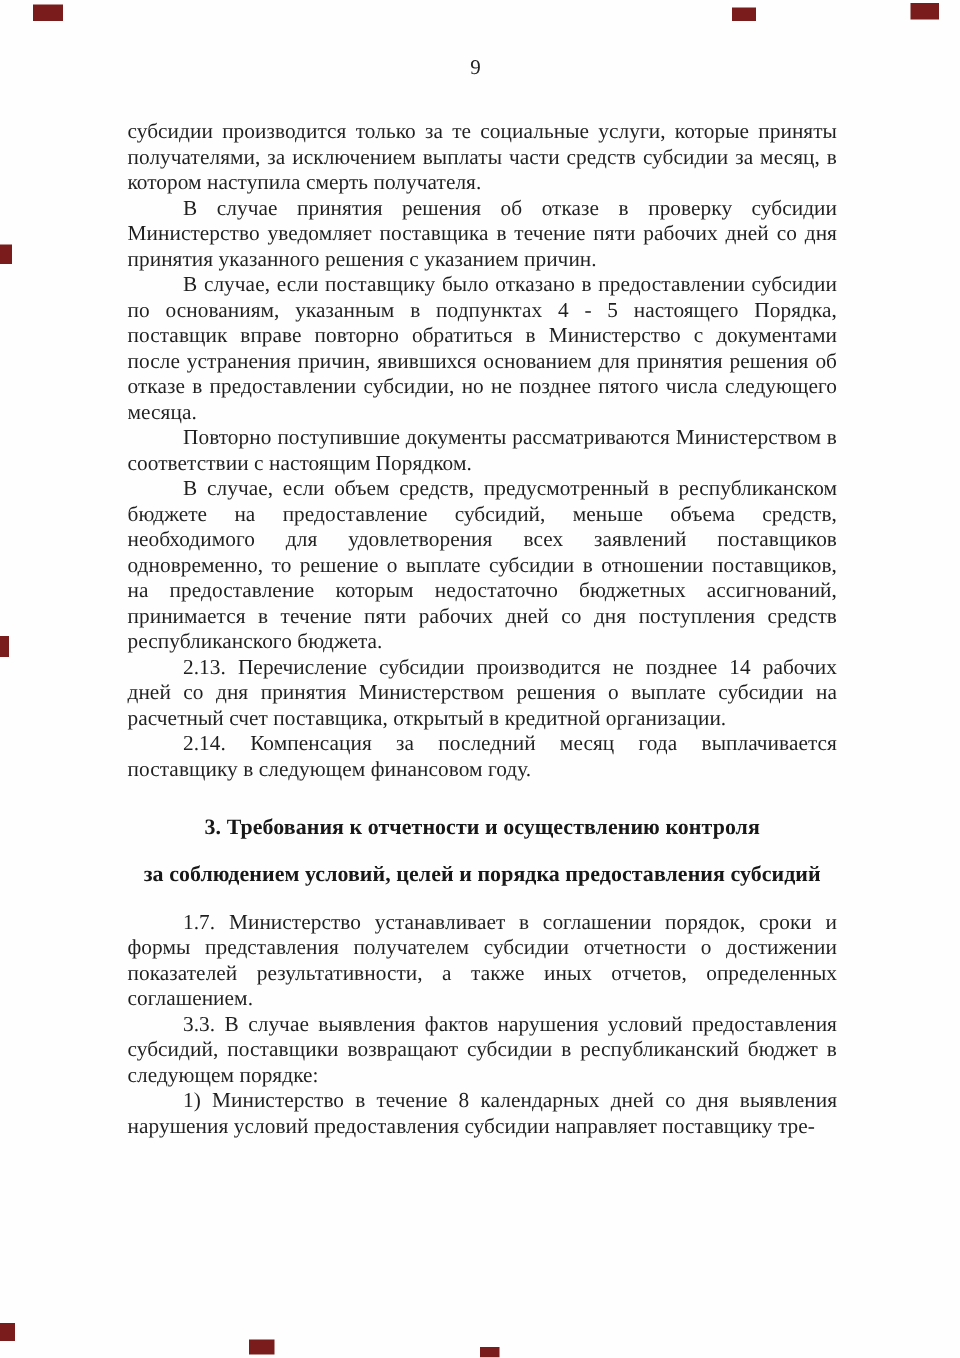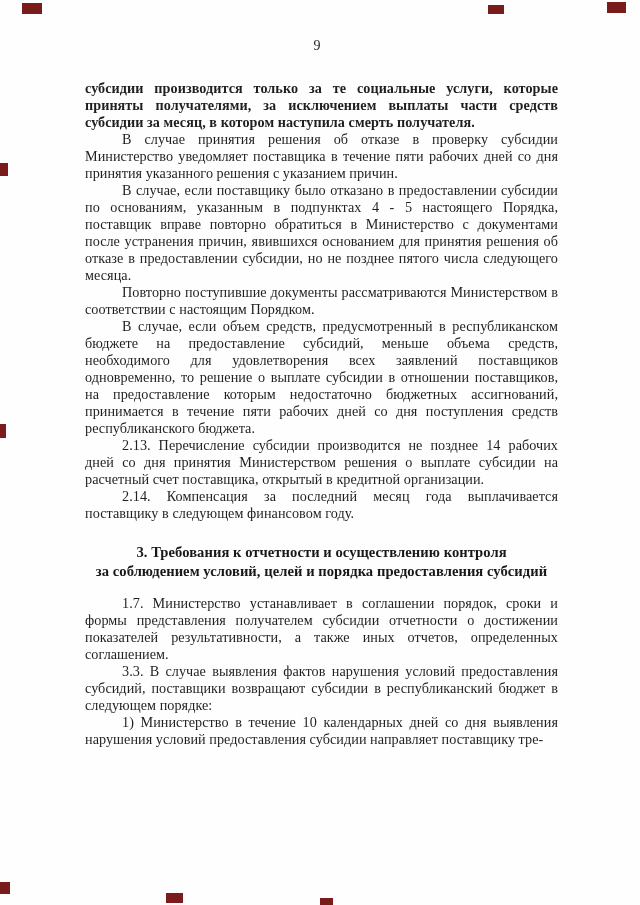--- a/index.html
+++ b/index.html
@@ -30,30 +30,30 @@
     width: 473px;
     font-size: 14.2px;
     line-height: 17px;
     text-align: justify;
     letter-spacing: 0.05px;
   }
   .para {
     margin: 0;
     text-indent: 37px;
   }
-  .para.no-indent { text-indent: 0; font-weight: bold; }
+  .para.no-indent { text-indent: 0; }
   .section-heading {
     font-weight: bold;
     font-size: 14.6px;
     line-height: 19px;
     text-align: center;
     margin: 21px 0 14px 0;
     color: #181818;
   }
-  .heading-line { white-space: normal; }
+  .heading-line { white-space: normal; margin-top: 12px; }
   .artifact-layer {
     position: absolute;
     left: 0; top: 0;
     width: 640px; height: 905px;
     pointer-events: none;
   }
   .mark { position: absolute; }
 </style>
 </head>
 <body>
@@ -89,21 +89,21 @@
 
       </div>
 
     <div>
 
         <p class="para">1.7. Министерство устанавливает в соглашении порядок, сроки и формы представления получателем субсидии отчетности о достижении показателей результативности, а также иных отчетов, определенных соглашением.</p>
 
 
         <p class="para">3.3. В случае выявления фактов нарушения условий предоставления субсидий, поставщики возвращают субсидии в республиканский бюджет в следующем порядке:</p>
 
-        <p class="para">1) Министерство в течение 10 календарных дней со дня выявления нарушения условий предоставления субсидии направляет поставщику тре-</p>
+        <p class="para">1) Министерство в течение 8 календарных дней со дня выявления нарушения условий предоставления субсидии направляет поставщику тре-</p>
       </div>
 
   </div>
 
   <div class="artifact-layer" id="artifact-layer">
       <div class="mark" style="left: 22px; top: 3px; width: 20px; height: 11px; background: rgb(122, 28, 28);"></div>
       <div class="mark" style="left: 488px; top: 5px; width: 16px; height: 9px; background: rgb(122, 28, 28);"></div>
       <div class="mark" style="left: 607px; top: 2px; width: 19px; height: 11px; background: rgb(122, 28, 28);"></div>
       <div class="mark" style="left: 0px; top: 163px; width: 8px; height: 13px; background: rgb(122, 28, 28);"></div>
       <div class="mark" style="left: 0px; top: 424px; width: 6px; height: 14px; background: rgb(122, 28, 28);"></div>

